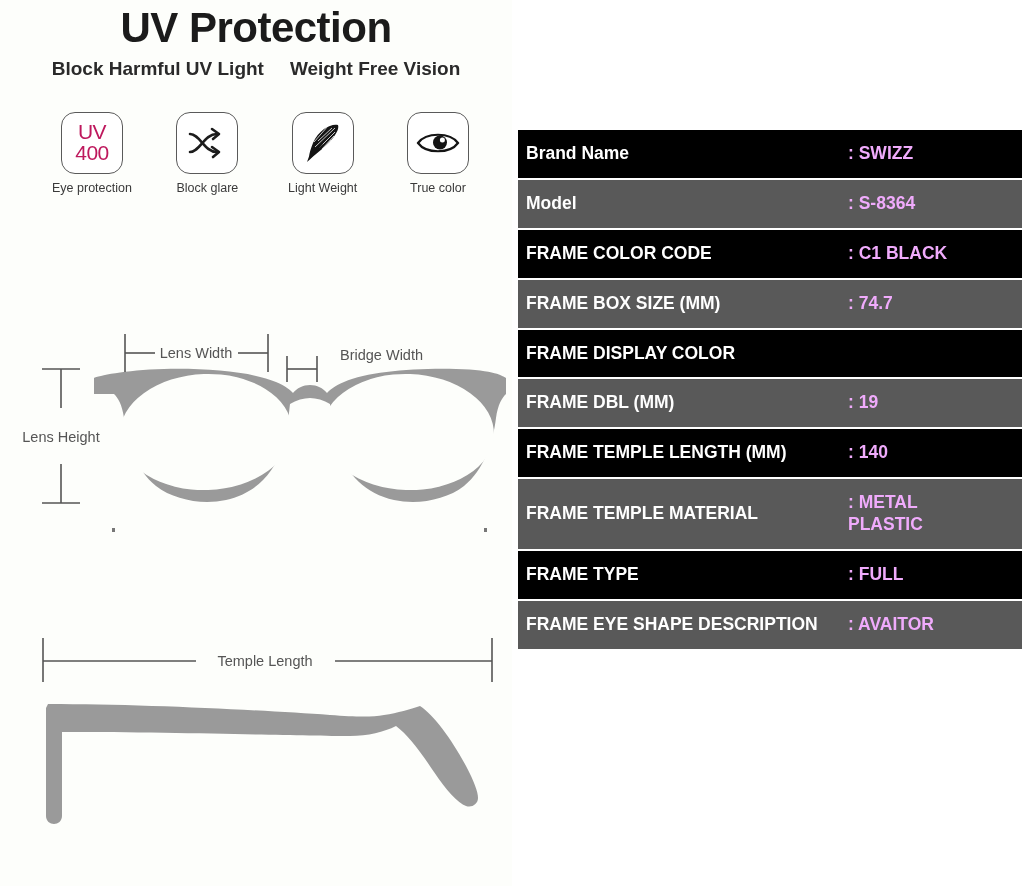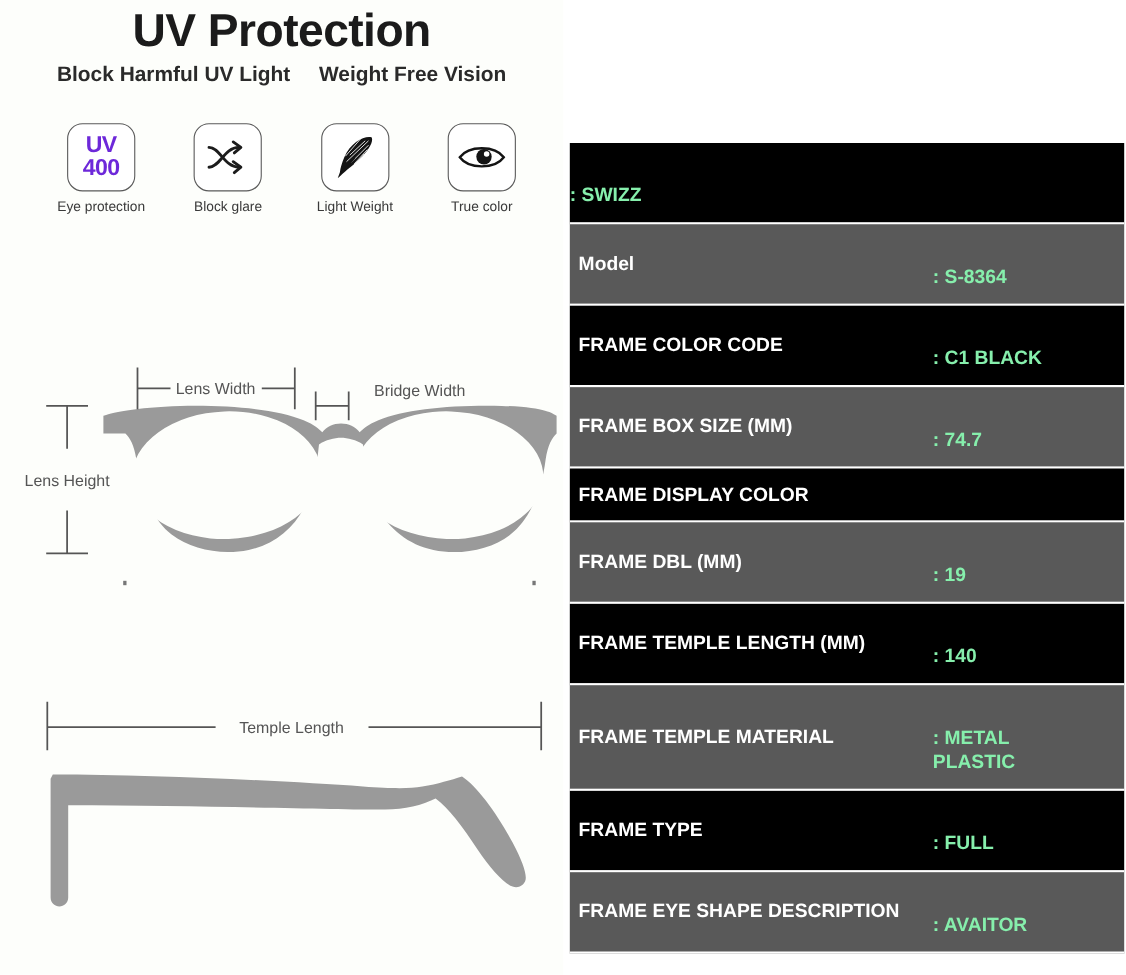--- a/index.html
+++ b/index.html
@@ -77,23 +77,23 @@
     border-radius: 14px;
     background: #ffffff;
     display: flex;
     align-items: center;
     justify-content: center;
     box-sizing: border-box;
   }
   .uv400 {
     line-height: 0.98;
     text-align: center;
-    color: #6d28d9;
+    color: #be185d;
     font-size: 21px;
-    font-weight: 700;
+    font-weight: 400;
     letter-spacing: -0.5px;
     font-family: "Liberation Sans", sans-serif;
   }
   .feature-caption {
     margin-top: 7px;
     font-size: 12.5px;
     color: #3a3a3a;
     text-align: center;
     white-space: nowrap;
     font-family: "Liberation Sans", sans-serif;
@@ -142,28 +142,27 @@
     color: #ffffff;
     font-size: 17.5px;
     font-weight: bold;
     line-height: 1.25;
     box-sizing: border-box;
     font-family: "Liberation Sans", sans-serif;
   }
   .spec-val {
     flex: 1 1 auto;
     padding: 13px 8px 13px 0;
-    color: #86efac;
+    color: #f0abfc;
     font-size: 17.5px;
     font-weight: bold;
     line-height: 1.25;
     box-sizing: border-box;
     white-space: pre-line;
     font-family: "Liberation Sans", sans-serif;
-    margin-top: 24px;
   }
 </style>
 </head>
 <body>
 
 <div id="left-panel">
 
   <div id="uv-header">
     <div id="uv-title">UV Protection</div>
     <div id="uv-subtitle-row">
@@ -314,20 +313,21 @@
              L 62 196
              C 62 201, 58 204, 54 204
              C 50 204, 46 201, 46 196
              L 46 88 Z" fill="#9a9a9a"></path>
   </svg>
 </div>
 
 <div id="spec-table">
 
 <div class="spec-row dark">
+      <div class="spec-key">Brand Name</div>
       <div class="spec-val">: SWIZZ</div>
     </div>
     <div class="spec-row light">
       <div class="spec-key">Model</div>
       <div class="spec-val">: S-8364</div>
     </div>
     <div class="spec-row dark">
       <div class="spec-key">FRAME COLOR CODE</div>
       <div class="spec-val">: C1 BLACK</div>
     </div>

